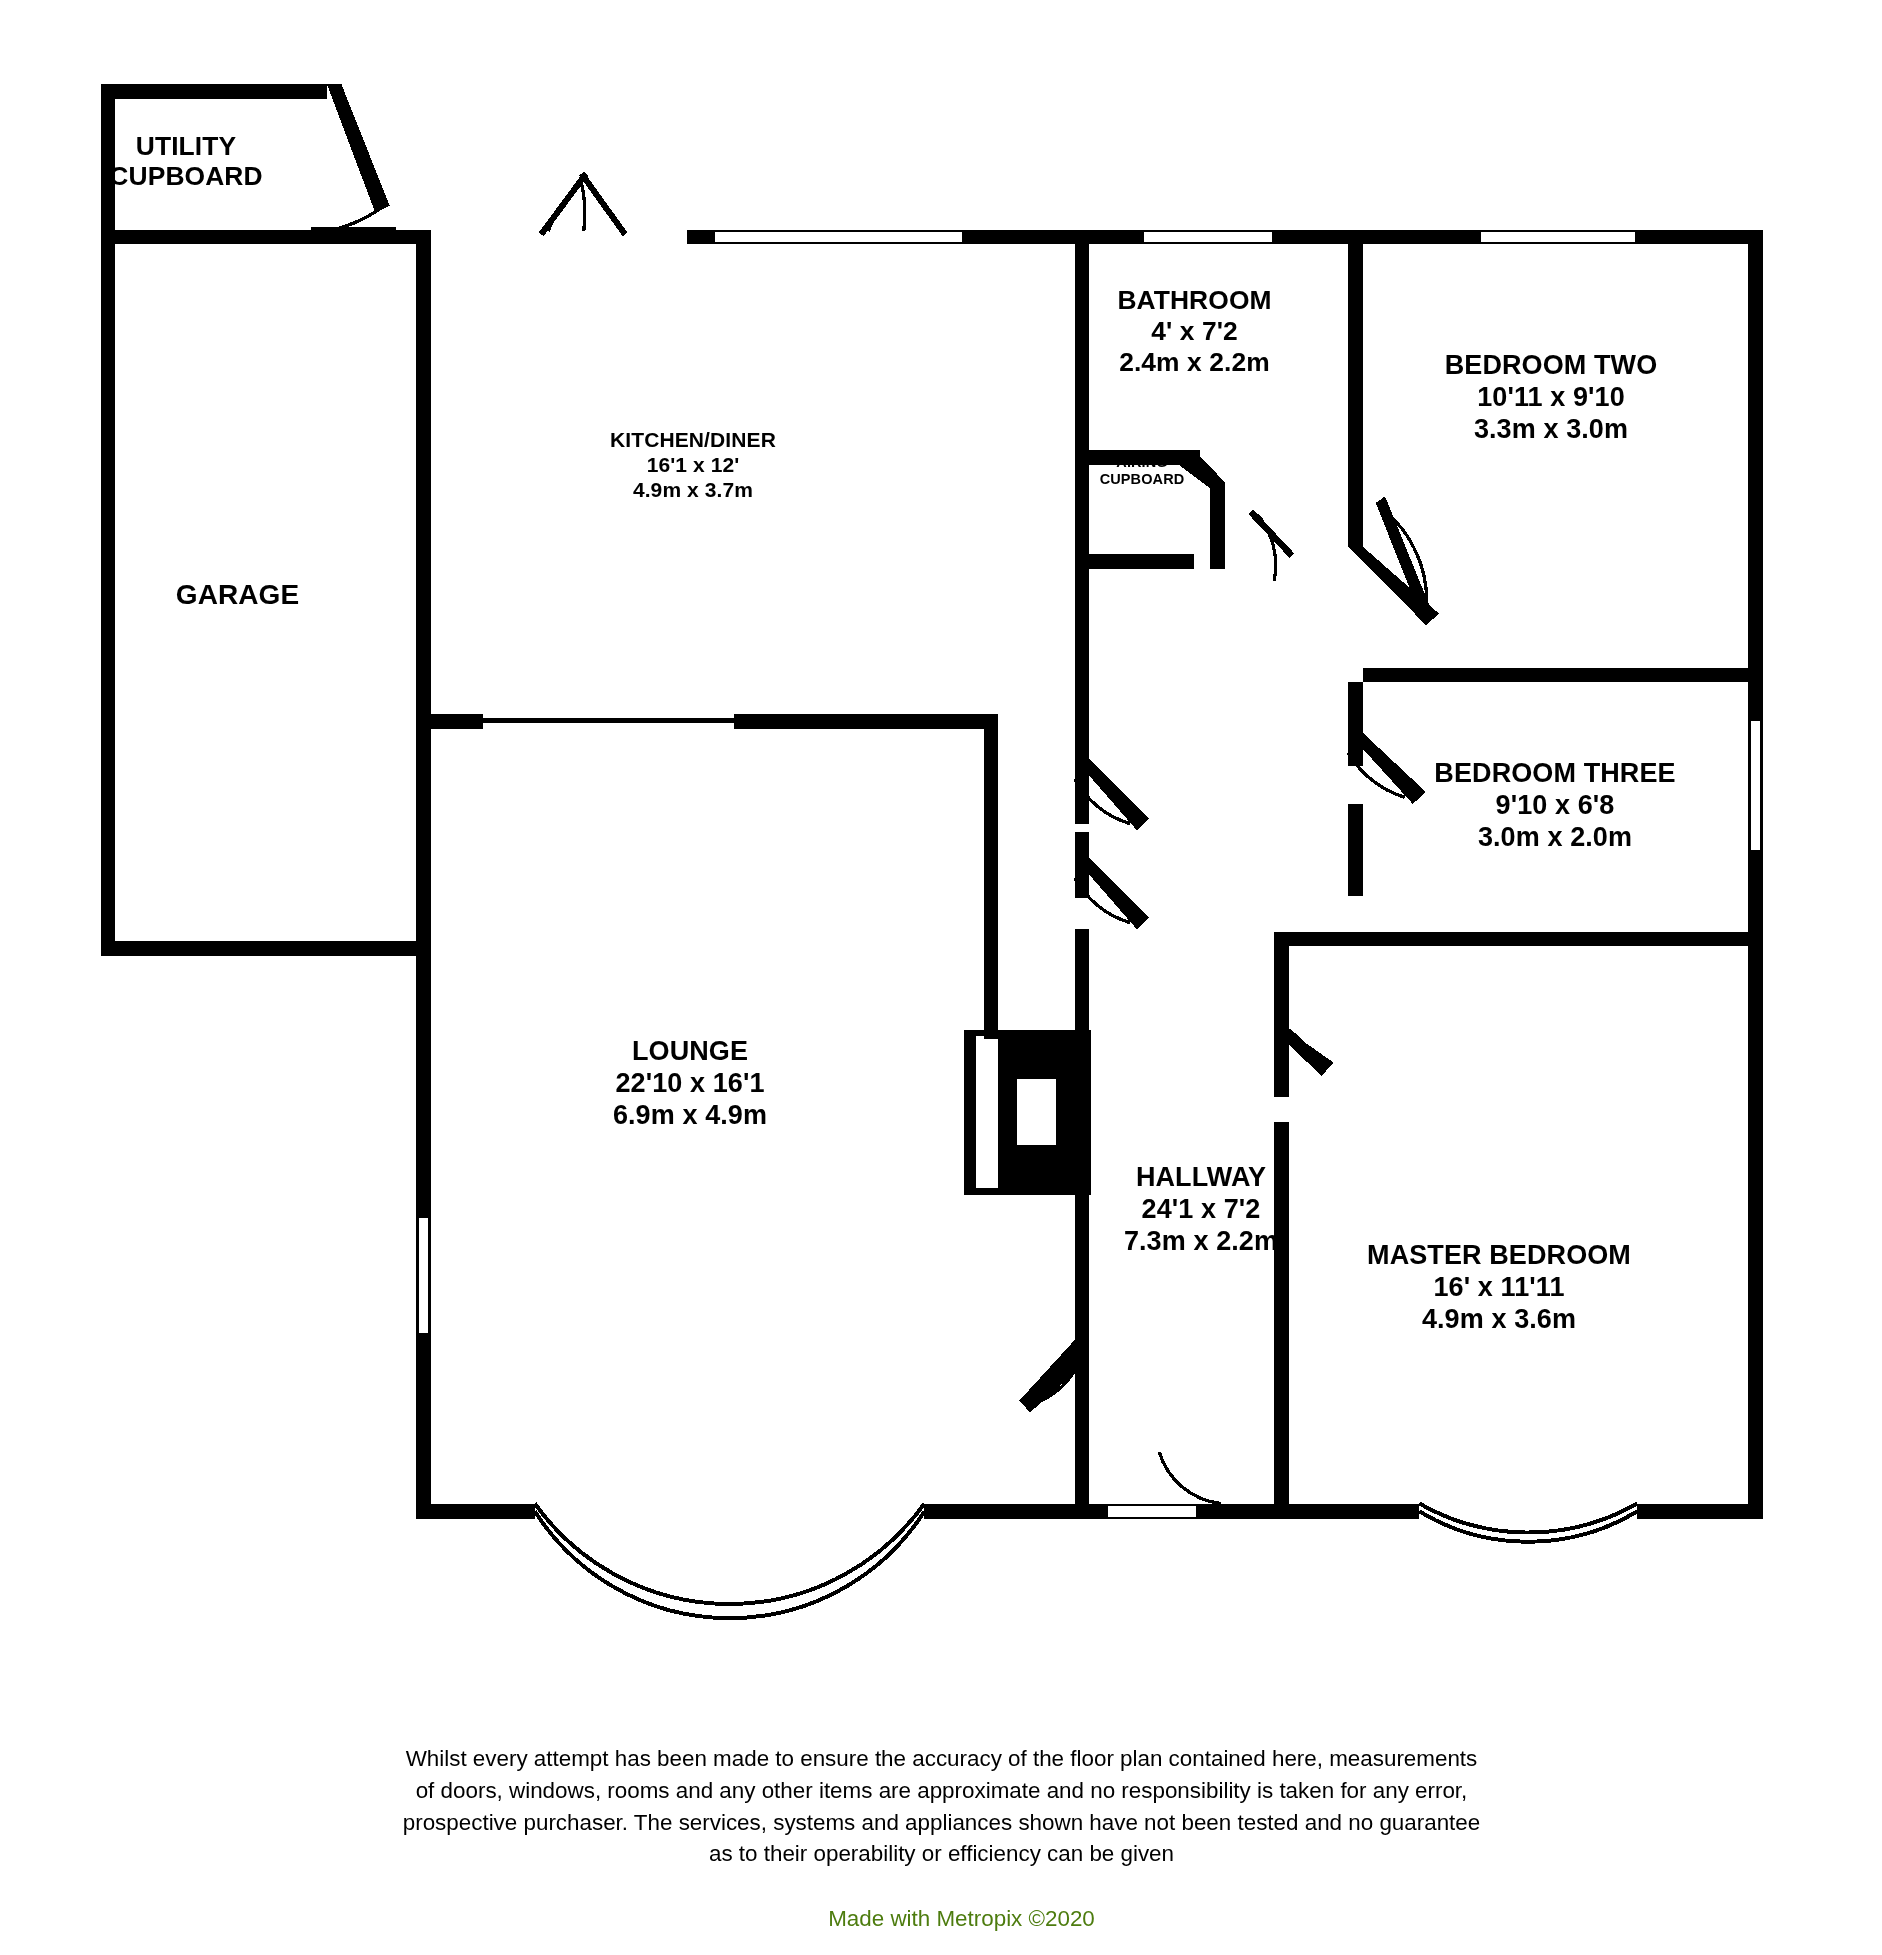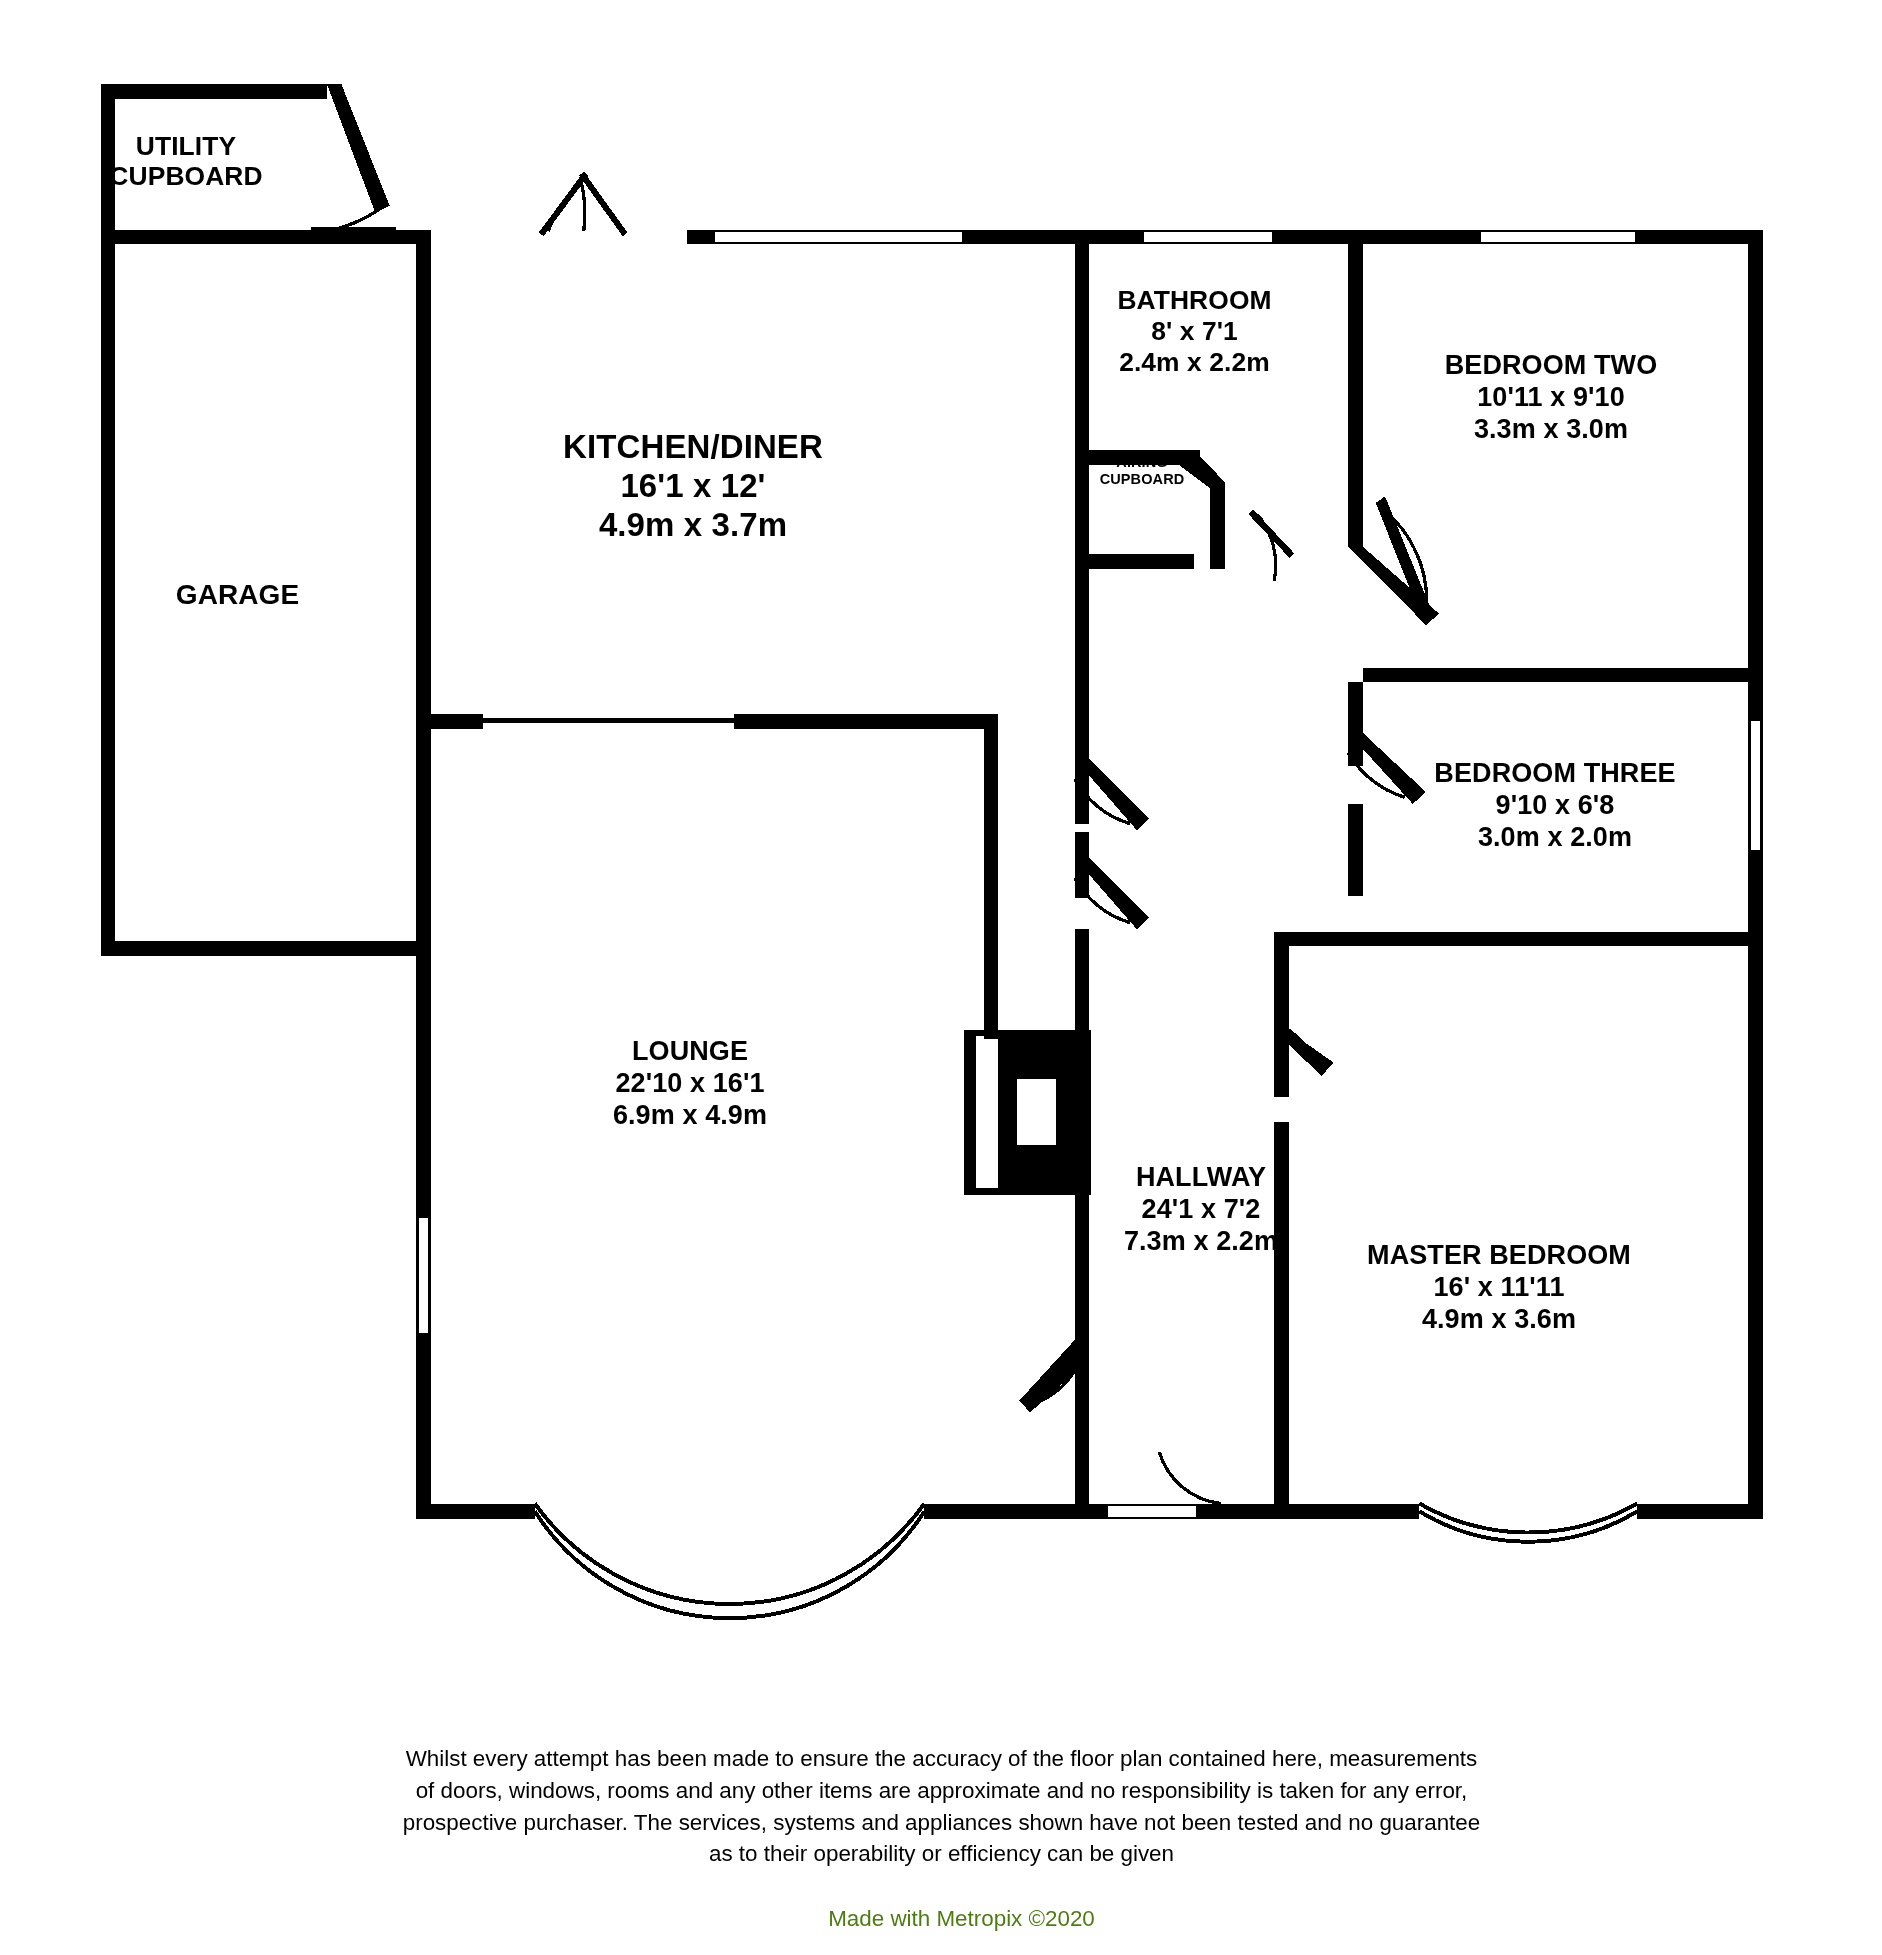--- a/index.html
+++ b/index.html
@@ -35,21 +35,21 @@
     letter-spacing: 0.1px;
   }
   .room-label .name {
     display: block;
   }
   .room-label .dim {
     display: block;
   }
   .lbl-garage { font-size: 28px; }
   .lbl-utility { font-size: 26.4px; line-height: 1.12; }
-  .lbl-kitchen { font-size: 33px; }
+  .lbl-kitchen { font-size: 21px; }
   .lbl-bathroom { font-size: 26.4px; }
   .lbl-bed2 { font-size: 27px; }
   .lbl-bed3 { font-size: 27px; }
   .lbl-master { font-size: 27px; }
   .lbl-lounge { font-size: 27px; }
   .lbl-hallway { font-size: 27px; }
   .lbl-airing { font-size: 14.5px; line-height: 1.15; }
 
   #disclaimer {
     position: absolute;
@@ -225,21 +225,21 @@
   </div>
 
   <div class="room-label lbl-kitchen" style="left:462px; top:428px; width:462px;">
     <span class="name">KITCHEN/DINER</span>
     <span class="dim">16'1 x 12'</span>
     <span class="dim">4.9m x 3.7m</span>
   </div>
 
   <div class="room-label lbl-bathroom" style="left:1056px; top:285px; width:277px;">
     <span class="name">BATHROOM</span>
-    <span class="dim">8' x 7'1</span>
+    <span class="dim">4' x 7'2</span>
     <span class="dim">2.4m x 2.2m</span>
   </div>
 
   <div class="room-label lbl-airing" style="left:1076px; top:454px; width:132px;">
     <span class="name">AIRING</span>
     <span class="name">CUPBOARD</span>
   </div>
 
   <div class="room-label lbl-bed2" style="left:1373px; top:350px; width:356px;">
     <span class="name">BEDROOM TWO</span>

